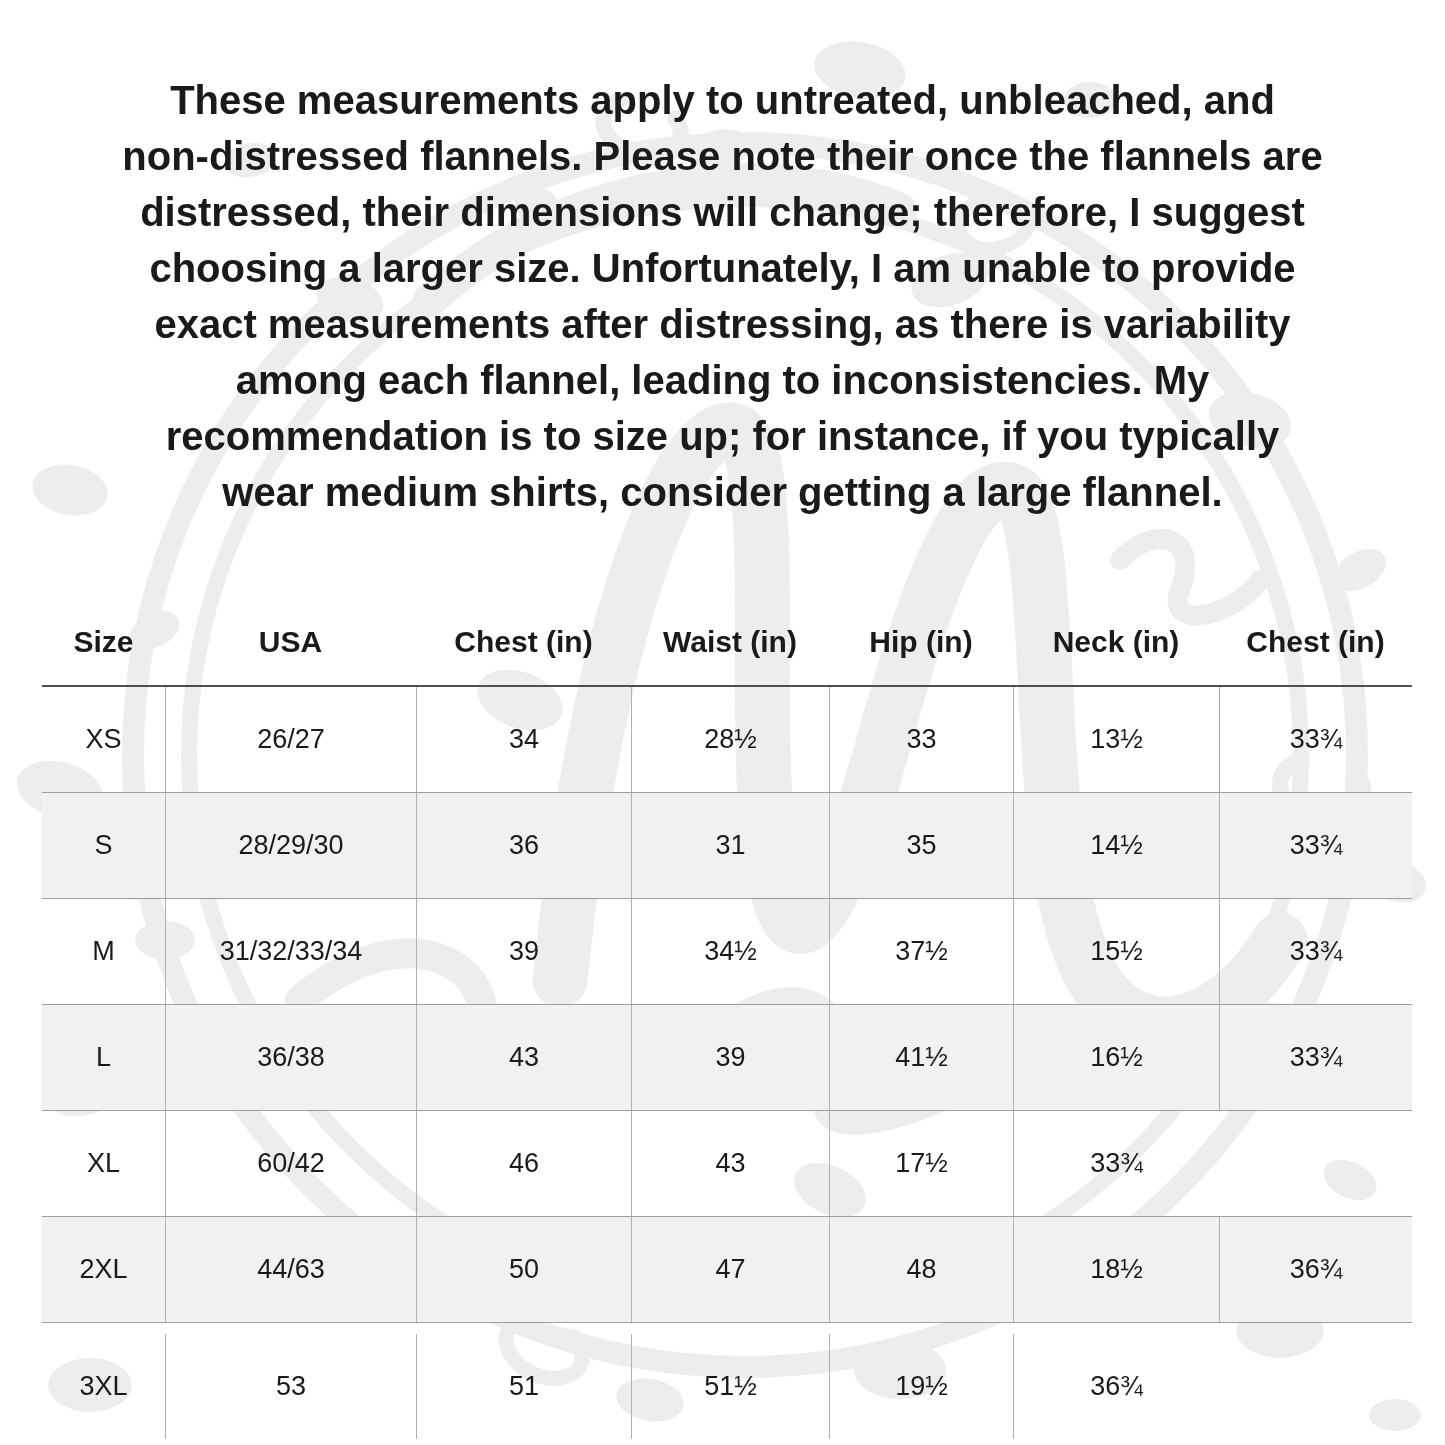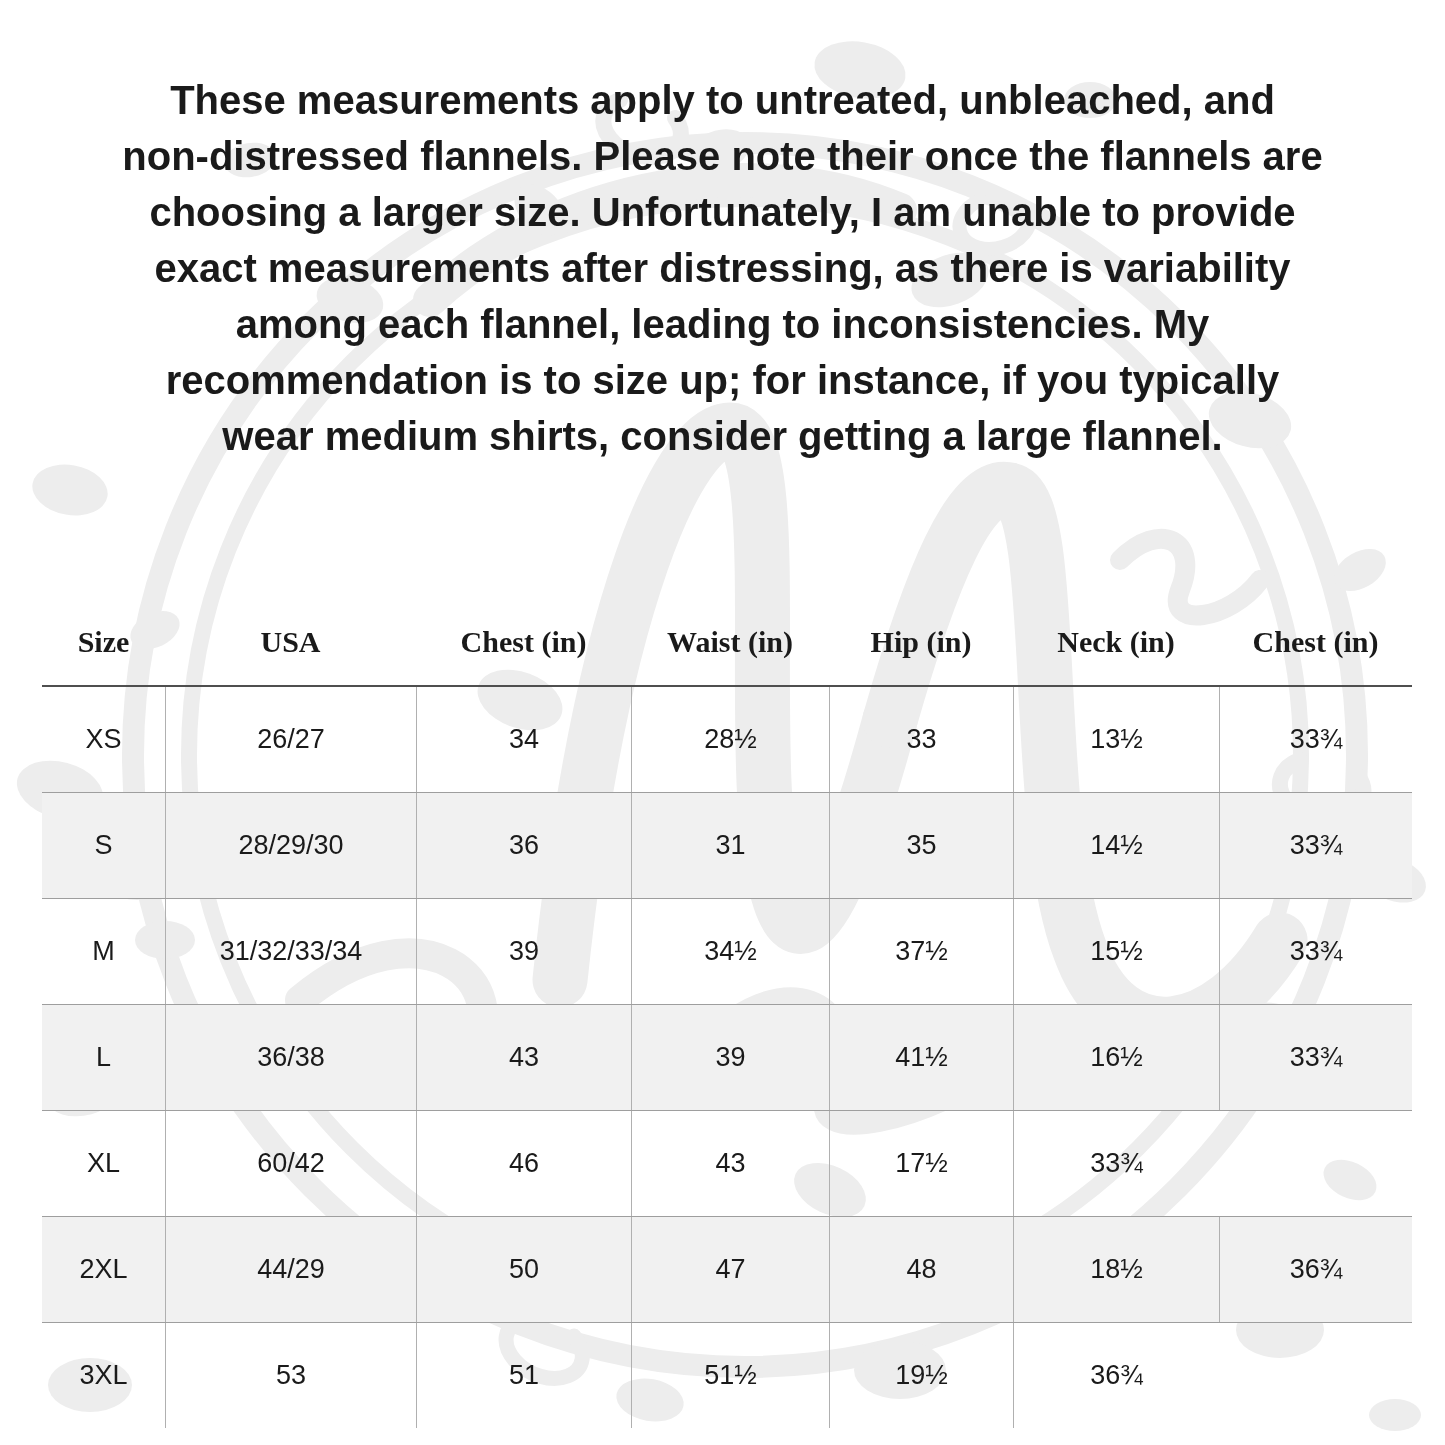--- a/index.html
+++ b/index.html
@@ -40,28 +40,27 @@
   .t-row{
     display:grid;
     grid-template-columns:123px 251px 215px 198px 184px 206px 193px;
   }
   .t-head{
     height:86px;
     align-items:center;
     border-bottom:2px solid var(--header-line);
     font-weight:700;
     font-size:30px;
-    font-family:Liberation Serif, serif;
   }
   .t-head .t-cell{border-left:none;}
   .t-body-row{
     height:105px;
     border-bottom:1px solid var(--grid-line);
   }
-  .t-body-row.last{border-bottom:none;}
+  .t-body-row.last{border-bottom:none;margin-top:11px;}
   .t-body-row.alt{background:var(--row-alt);}
   .t-cell{
     display:flex;
     align-items:center;
     justify-content:center;
     text-align:center;
     height:100%;
     font-size:27px;
     font-weight:400;
     color:var(--text);
@@ -124,20 +123,21 @@
     <ellipse cx="470" cy="1290" rx="30" ry="19" transform="rotate(-20 470 1290)"></ellipse>
     <ellipse cx="900" cy="1370" rx="46" ry="29"></ellipse>
     <ellipse cx="1060" cy="1250" rx="32" ry="20" transform="rotate(15 1060 1250)"></ellipse>
     <ellipse cx="650" cy="1400" rx="34" ry="21" transform="rotate(10 650 1400)"></ellipse>
   </g>
 </svg>
 
 <div class="intro">
   <div>These measurements apply to untreated, unbleached, and</div>
   <div>non-distressed flannels. Please note their once the flannels are</div>
+  <div>distressed, their dimensions will change; therefore, I suggest</div>
   <div>choosing a larger size. Unfortunately, I am unable to provide</div>
   <div>exact measurements after distressing, as there is variability</div>
   <div>among each flannel, leading to inconsistencies. My</div>
   <div>recommendation is to size up; for instance, if you typically</div>
   <div>wear medium shirts, consider getting a large flannel.</div>
 </div>
 
 <div class="size-table">
 
   <div class="t-row t-head">
@@ -194,21 +194,21 @@
     <div class="t-cell">XL</div>
     <div class="t-cell">60/42</div>
     <div class="t-cell">46</div>
     <div class="t-cell">43</div>
     <div class="t-cell">17½</div>
     <div class="t-cell">33¾</div>
   </div>
 
   <div class="t-row t-body-row alt">
     <div class="t-cell">2XL</div>
-    <div class="t-cell">44/29</div>
+    <div class="t-cell">44/63</div>
     <div class="t-cell">50</div>
     <div class="t-cell">47</div>
     <div class="t-cell">48</div>
     <div class="t-cell">18½</div>
     <div class="t-cell">36¾</div>
   </div>
 
   <div class="t-row t-body-row last">
     <div class="t-cell">3XL</div>
     <div class="t-cell">53</div>

